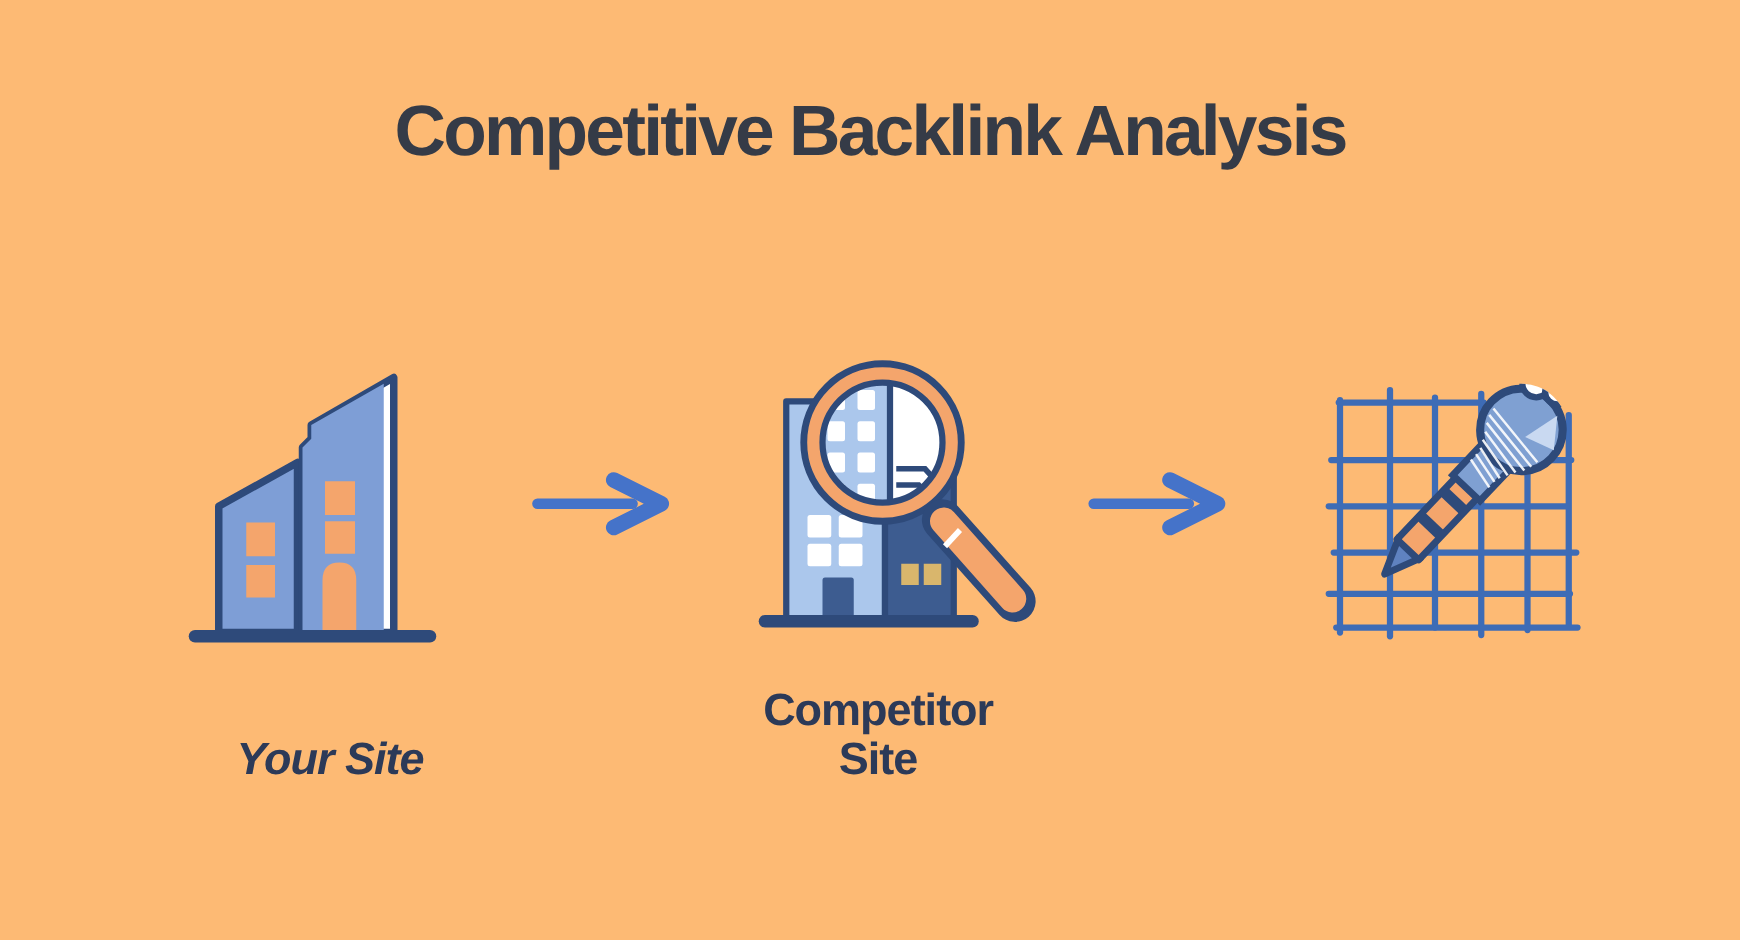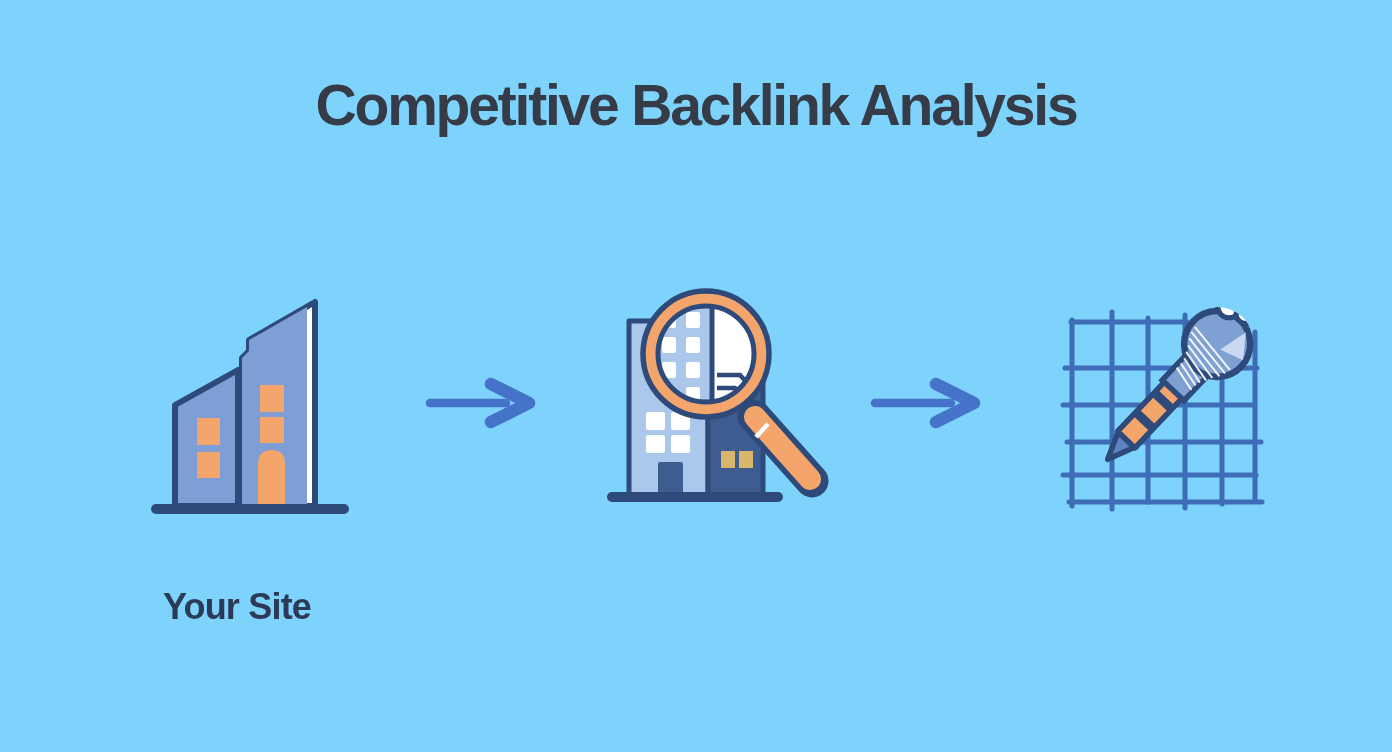--- a/index.html
+++ b/index.html
@@ -1,20 +1,20 @@
 <!DOCTYPE html>
 <html><head>
 <meta charset="utf-8">
 <style>
   html, body { margin: 0; padding: 0; }
   .canvas {
     position: relative;
     width: 1392px;
     height: 752px;
-    background: #7dd3fc;
+    background: #fdba74;
     overflow: hidden;
     font-family: "Liberation Sans", sans-serif;
   }
   .diagram-title {
     position: absolute;
     top: 72px;
     left: 0;
     width: 100%;
     margin: 0;
     text-align: center;
@@ -31,21 +31,21 @@
     position: absolute;
     margin: 0;
     text-align: center;
     font-size: 36px;
     font-weight: 700;
     letter-spacing: -0.8px;
     line-height: 1.08;
     color: #2C3A58;
     white-space: pre-line;
   }
-  .label-your-site  { left: 92px;  top: 588px; width: 290px; }
+  .label-your-site  { left: 119px;  top: 588px; width: 290px; font-style: italic; }
   .label-competitor { left: 555px;  top: 549px; width: 295px; }
   .label-strategy   { left: 1000px; top: 587px; width: 295px; }
   .flow-arrow { position: absolute; width: 118px; height: 52px; }
   .arrow-1 { left: 424px; top: 377px; }
   .arrow-2 { left: 869px; top: 377px; }
 </style>
 </head>
 <body>
 
 <div class="canvas">
@@ -161,14 +161,16 @@
   <svg class="flow-arrow arrow-1" viewBox="0 0 118 52" aria-hidden="true">
     <line x1="6" y1="26" x2="82" y2="26" stroke="#4573C9" stroke-width="8.5" stroke-linecap="round"></line>
     <polyline points="67,7 105,26 67,45" fill="none" stroke="#4573C9" stroke-width="12.5" stroke-linecap="round" stroke-linejoin="round"></polyline>
   </svg>
   <svg class="flow-arrow arrow-2" viewBox="0 0 118 52" aria-hidden="true">
     <line x1="6" y1="26" x2="82" y2="26" stroke="#4573C9" stroke-width="8.5" stroke-linecap="round"></line>
     <polyline points="67,7 105,26 67,45" fill="none" stroke="#4573C9" stroke-width="12.5" stroke-linecap="round" stroke-linejoin="round"></polyline>
   </svg>
 
   <p class="stage-label label-your-site">Your Site</p>
+  <p class="stage-label label-competitor">Competitor
+Site</p>
 
 </div>
 
 </body></html>

